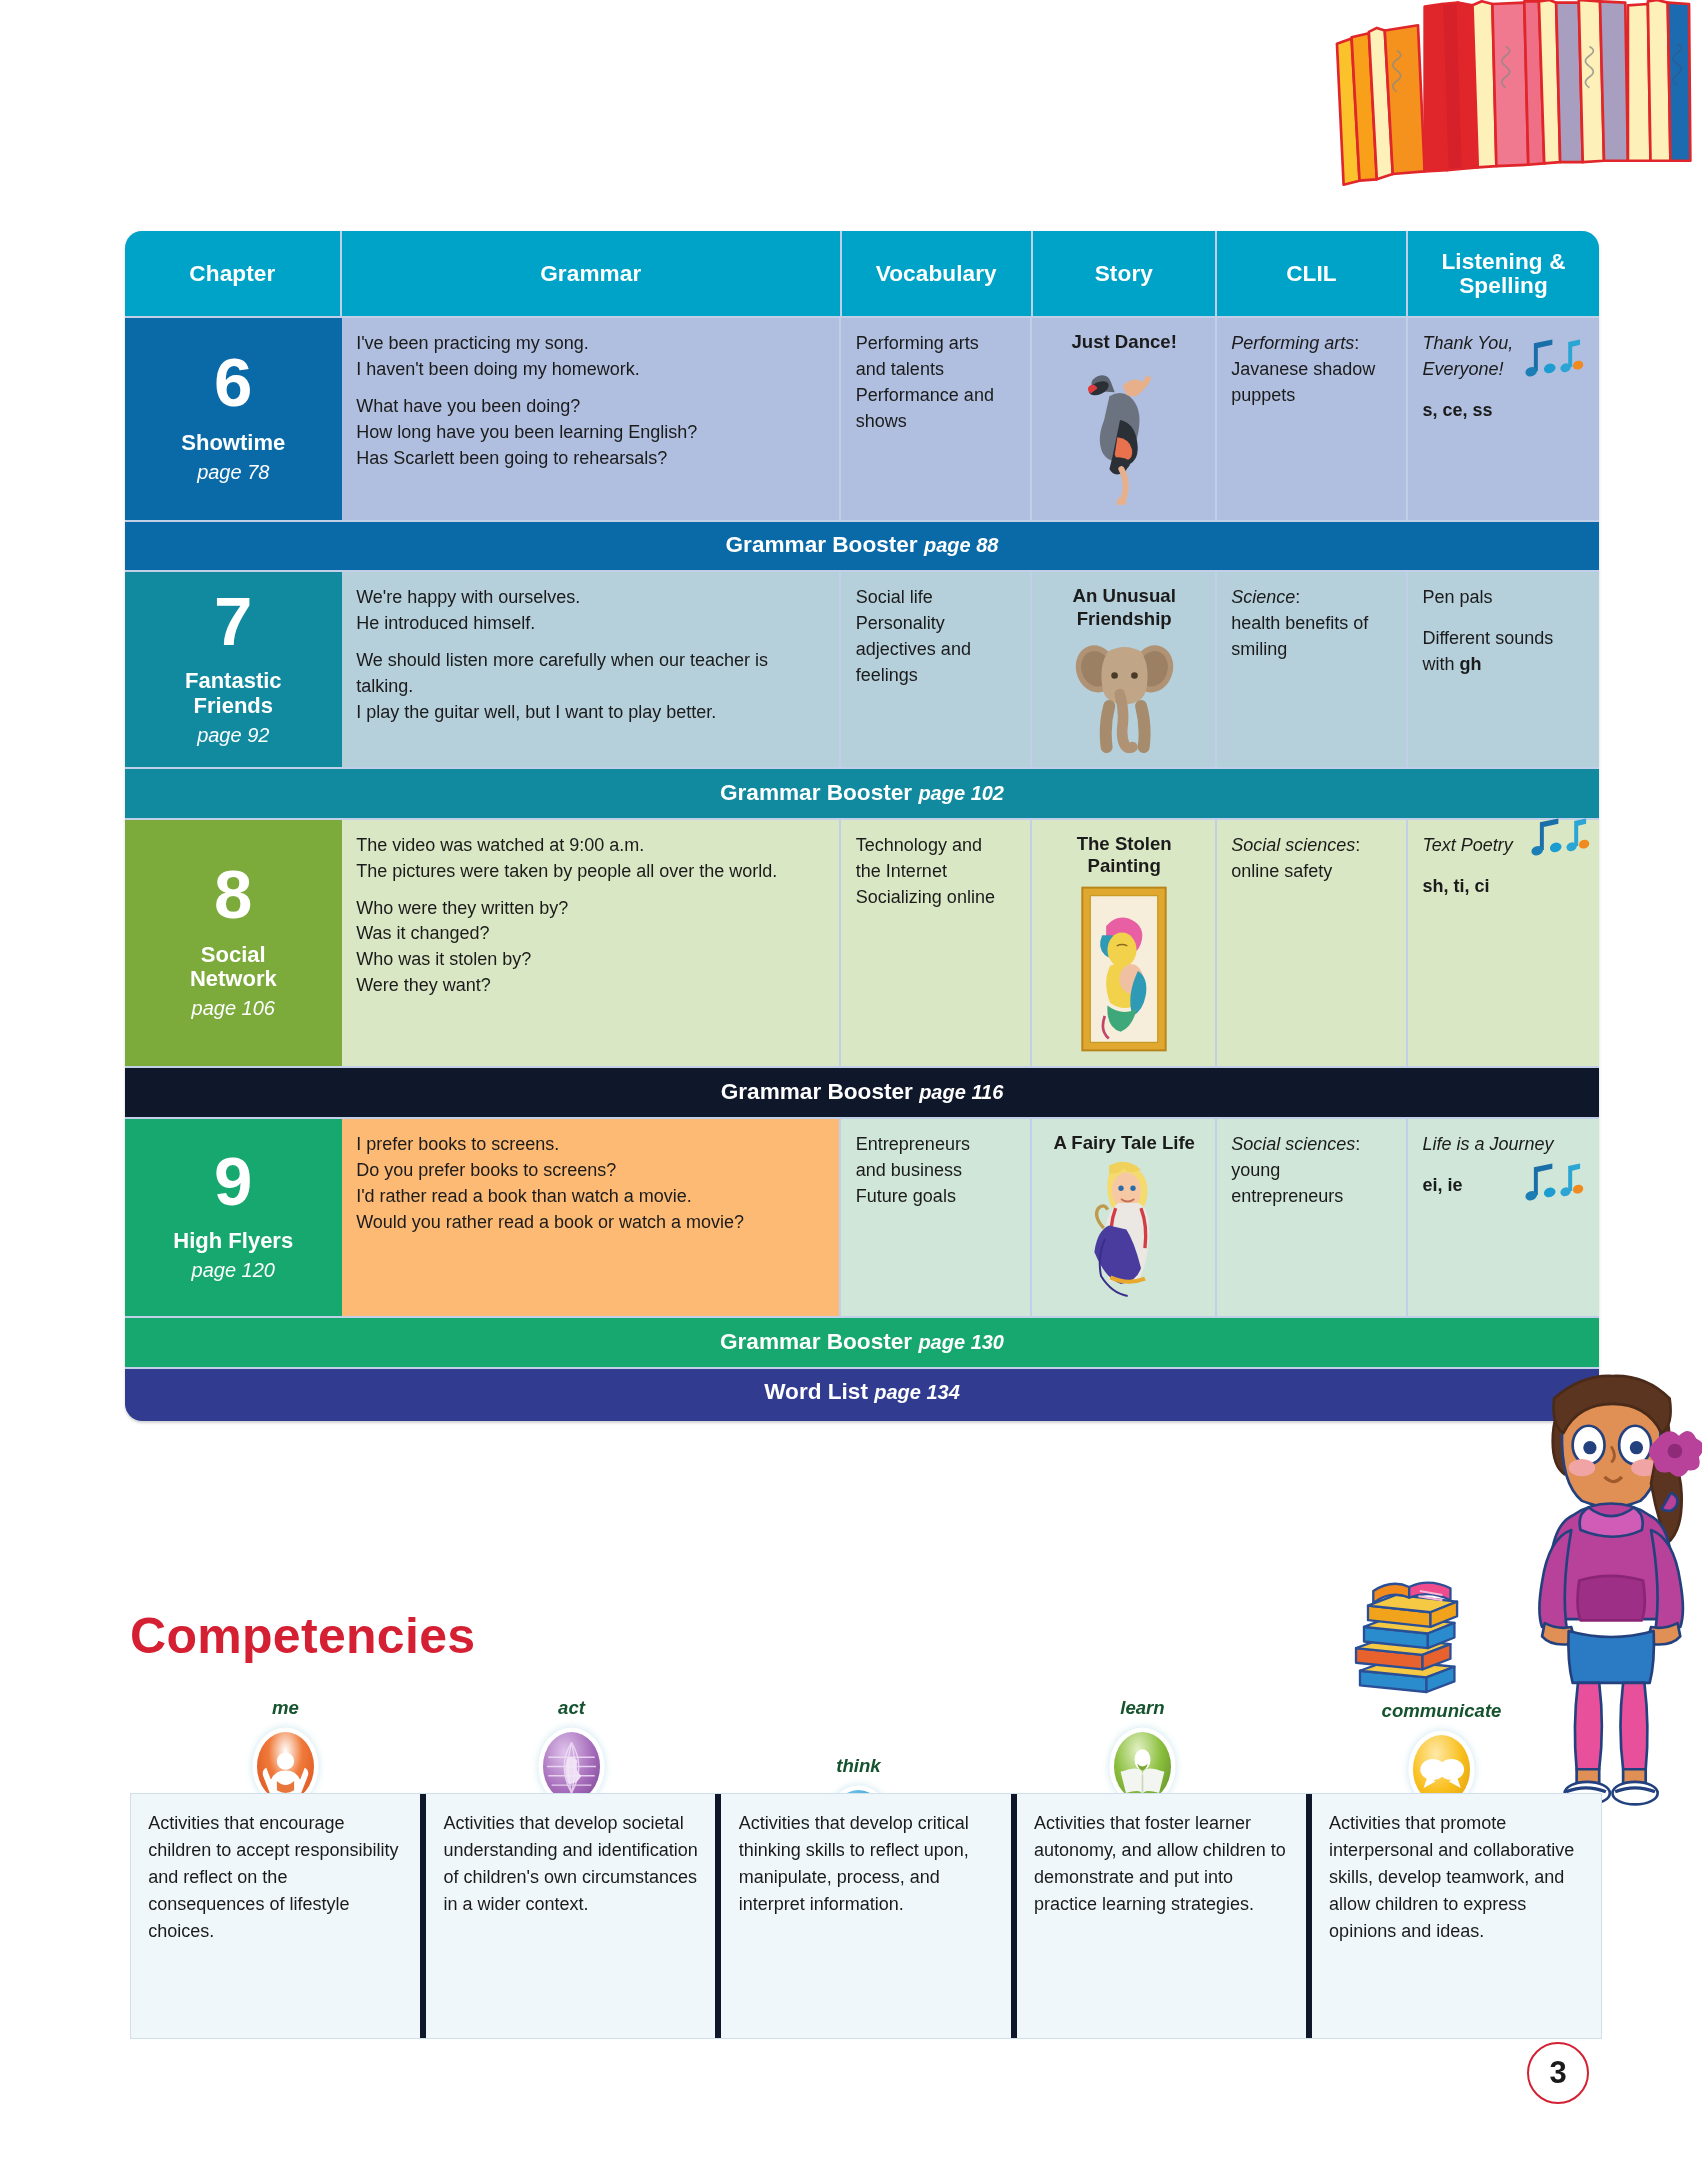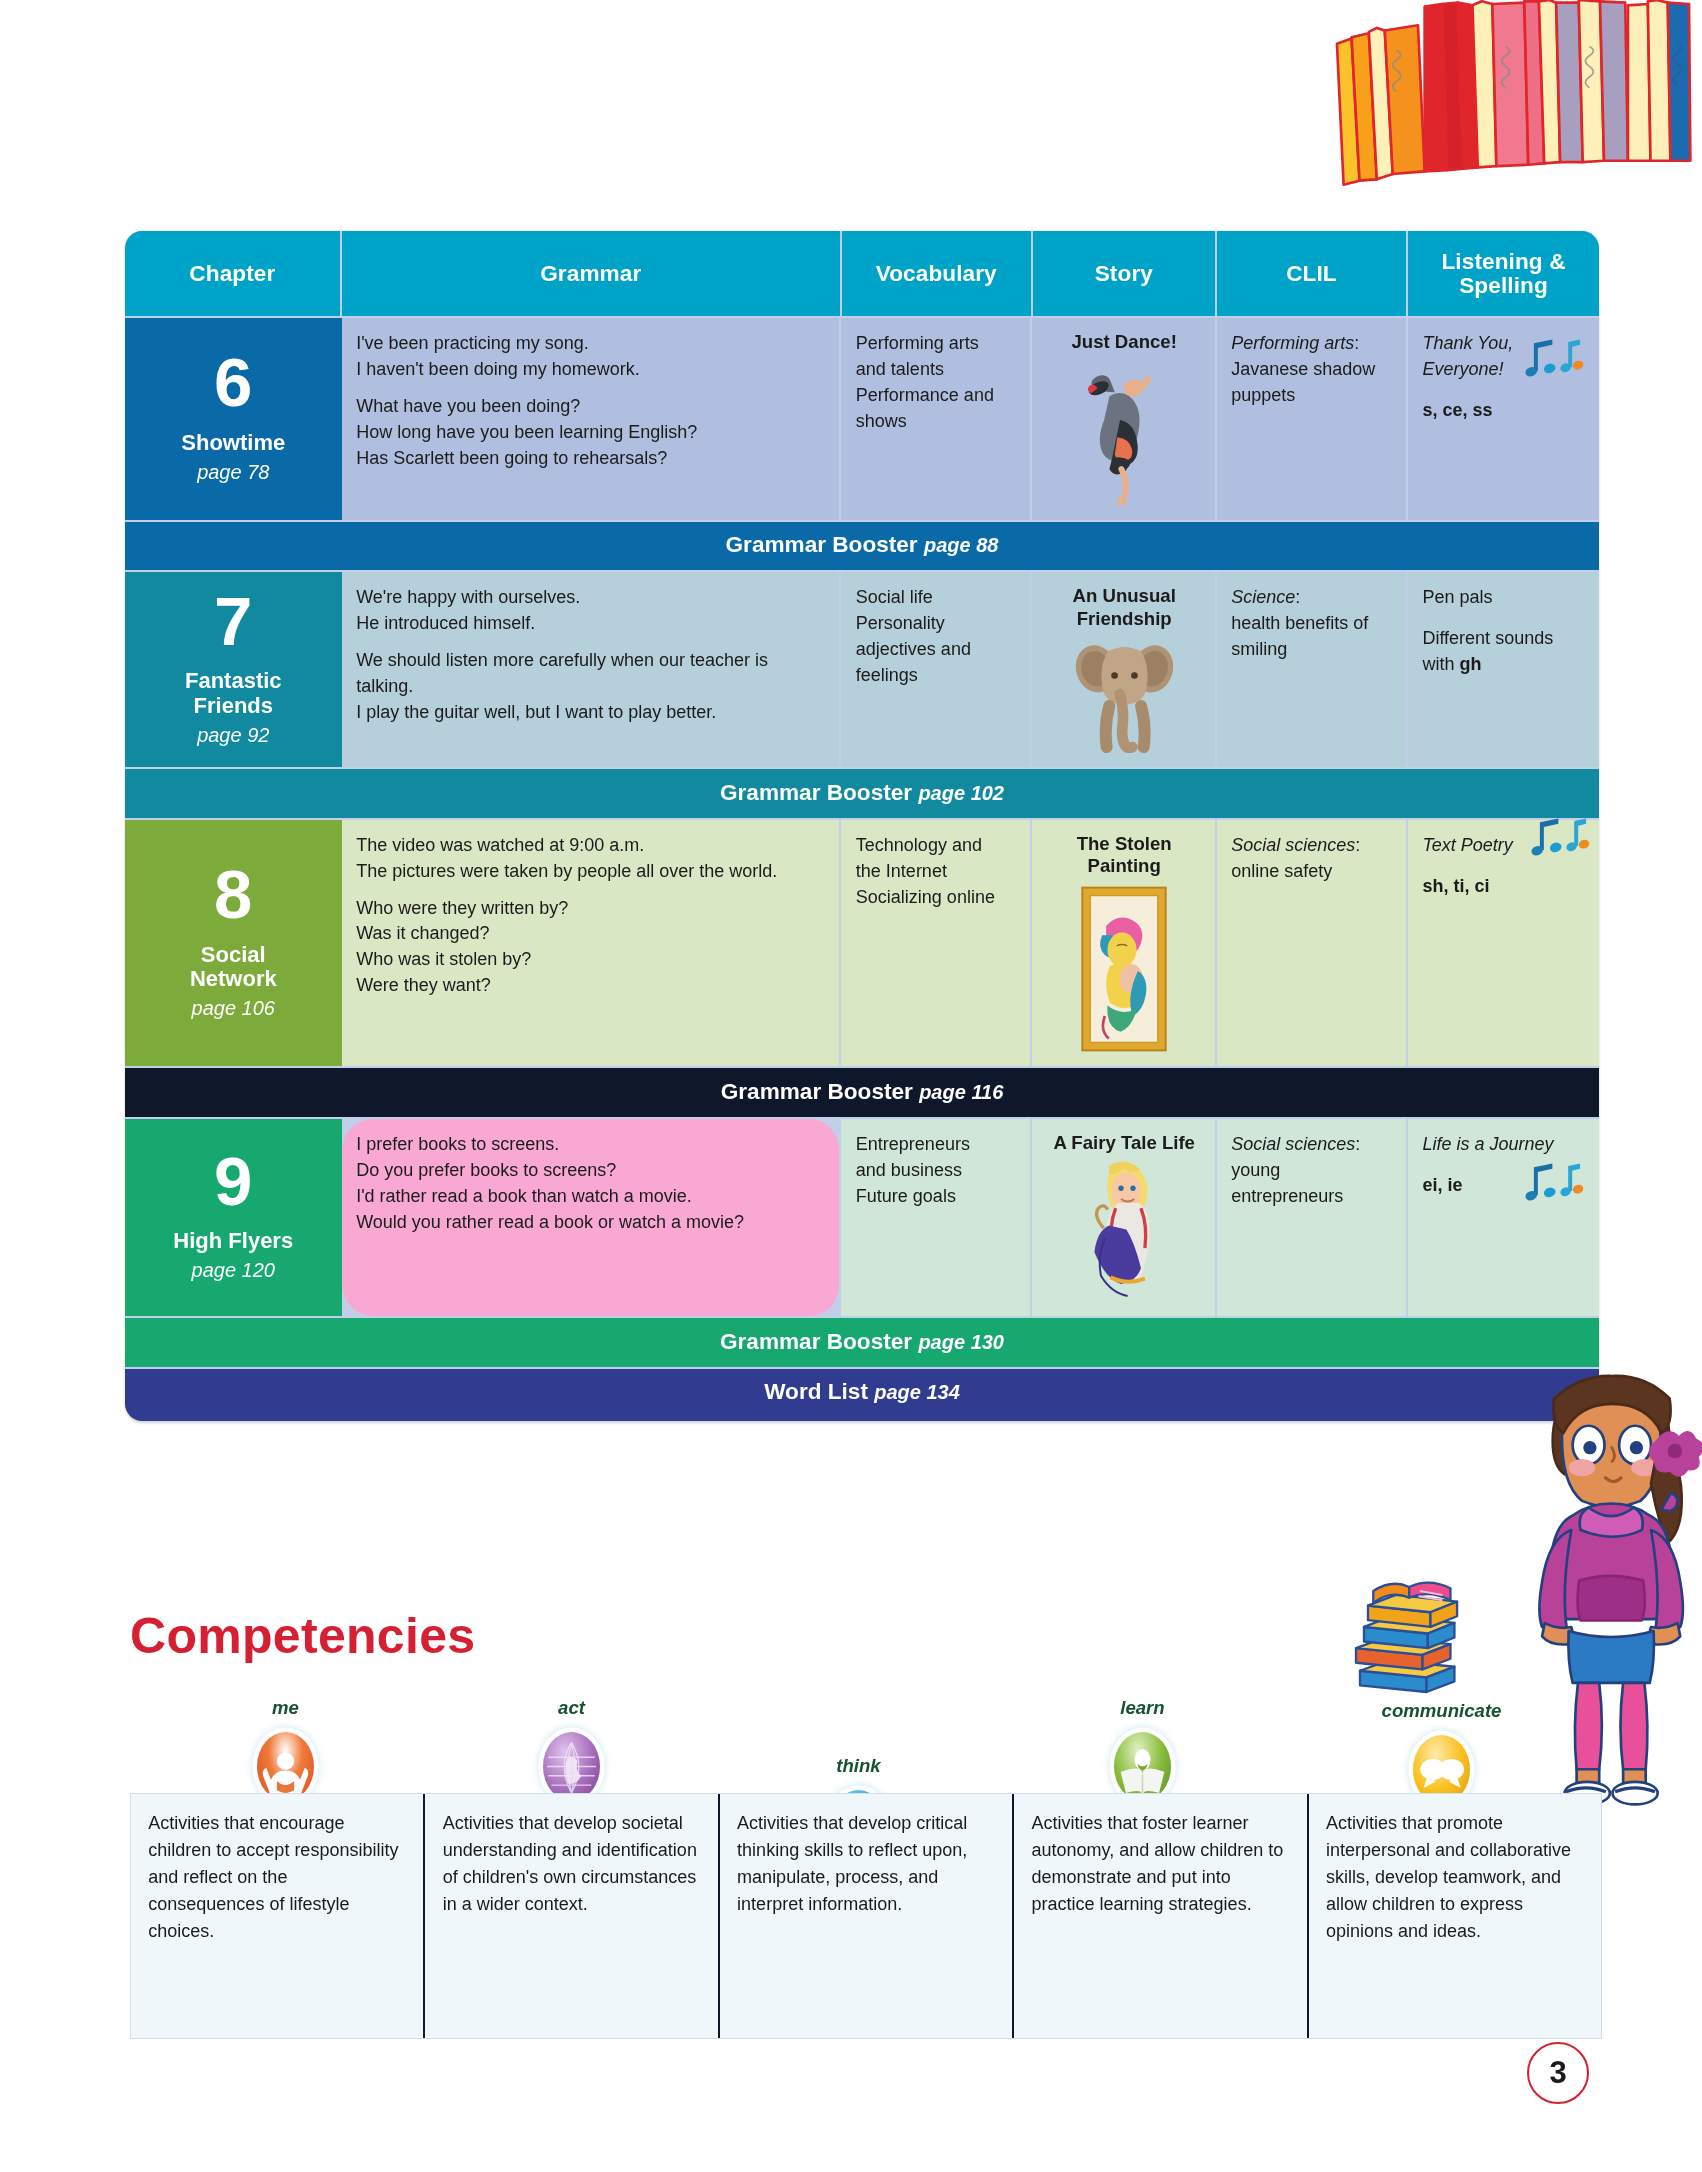--- a/index.html
+++ b/index.html
@@ -110,21 +110,21 @@
   #comp-boxes {
     position: absolute; left: 130px; top: 1793px;
     width: 1472px; height: 246px;
     background: #eff7fa;
     border: 1.3px solid #cfe0ea;
     display: flex;
   }
   .comp-box {
     flex: 1; padding: 16px 17.3px 6.6px 17.3px;
     font-size: 18px; line-height: 1.5; color: #1b1b1b;
-    border-right: 2px solid #0f172a;
+    border-right: 6px solid #0f172a;
   }
   .comp-box:last-child { border-right: none; }
 
   
   #page-number {
     position: absolute; left: 1527px; top: 2042px;
     width: 62px; height: 62px; border-radius: 50%;
     border: 2.7px solid #d42032; color: #1b1b1b;
     font-size: 31px; font-weight: bold;
     display: flex; align-items: center; justify-content: center;
@@ -382,21 +382,21 @@
   </div>
 
   <div class="trow">
     <div class="tcell c-chapter" style="background:#16a86e;">
       <div class="chap-tile">
         <div class="chap-num">9</div>
         <div class="chap-title">High Flyers</div>
         <div class="chap-page">page 120</div>
       </div>
     </div>
-    <div class="tcell c-grammar body-cell" style="background:#f9a8d4;border-radius:31px;">
+    <div class="tcell c-grammar body-cell" style="background:#fdba74;">
       <div>I prefer books to screens.</div>
       <div>Do you prefer books to screens?</div>
       <div>I'd rather read a book than watch a movie.</div>
       <div>Would you rather read a book or watch a movie?</div>
     </div>
     <div class="tcell c-vocab body-cell" style="background:#cfe6d8;">
       <div>Entrepreneurs</div>
       <div>and business</div>
       <div>Future goals</div>
     </div>

